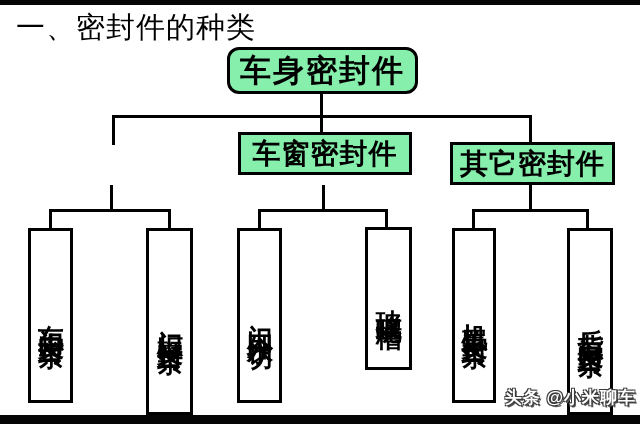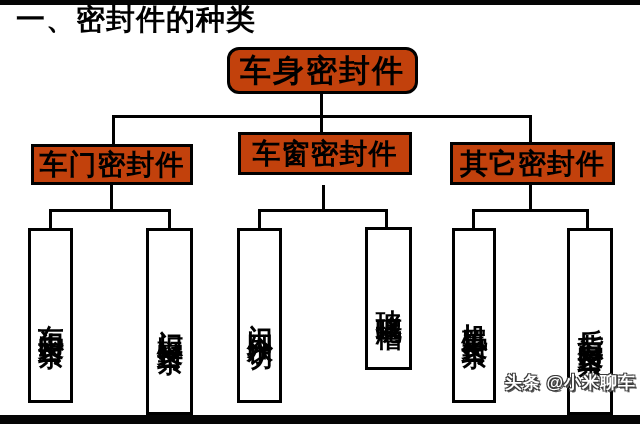--- a/index.html
+++ b/index.html
@@ -16,30 +16,30 @@
     position: absolute;
     left: 0;
     width: 640px;
     background: #050505;
   }
   .bar-top { top: 0; height: 5px; }
   .bar-bottom { top: 415px; height: 9px; }
   .title {
     position: absolute;
     left: 16px;
-    top: 0;
+    top: 8px;
     font-size: 29px;
-    font-weight: bold;
+    font-weight: normal;
     letter-spacing: 1px;
     white-space: nowrap;
   }
   .node {
     position: absolute;
     border: 3px solid #000;
-    background: #c2410c;
+    background: #86efac;
     display: flex;
     align-items: center;
     justify-content: center;
     font-weight: bold;
     box-sizing: border-box;
   }
   .root-box {
     left: 227px; top: 47px;
     width: 191px; height: 47px;
     border-radius: 12px;
@@ -73,21 +73,21 @@
   .l2b { left: 365px; top: 227px; width: 47px; height: 143px; }
   .l3a { left: 452px; top: 228px; width: 44px; height: 175px; }
   .l3b { left: 567px; top: 228px; width: 46px; height: 187px; }
   .line {
     position: absolute;
     background: #000;
   }
   .watermark {
     position: absolute;
     right: 4px;
-    top: 371px;
+    top: 386px;
     font-family: "Liberation Sans", "DejaVu Sans", sans-serif;
     font-size: 17px;
     font-weight: bold;
     color: #fff;
     letter-spacing: 1px;
     text-shadow:
       -1px -1px 0 #3a3a3a,
        1px -1px 0 #3a3a3a,
       -1px  1px 0 #3a3a3a,
        1px  1px 0 #3a3a3a,
@@ -107,23 +107,20 @@
   <div class="node root-box">
     <span>车身密封件</span>
   </div>
 
   <div class="line" style="left:320px; top:93px; width:3px; height:24px;"></div>
   <div class="line" style="left:112px; top:115px; width:420px; height:3px;"></div>
   <div class="line" style="left:112px; top:115px; width:3px; height:30px;"></div>
   <div class="line" style="left:320px; top:115px; width:3px; height:28px;"></div>
   <div class="line" style="left:529px; top:115px; width:3px; height:28px;"></div>
 
-  <div class="node lvl2 g1-box">
-    <span>车门密封件</span>
-  </div>
   <div class="node lvl2 g2-box">
     <span>车窗密封件</span>
   </div>
   <div class="node lvl2 g3-box">
     <span>其它密封件</span>
   </div>
 
   <div class="line" style="left:110px; top:185px; width:3px; height:26px;"></div>
   <div class="line" style="left:49px; top:209px; width:122px; height:3px;"></div>
   <div class="line" style="left:49px; top:209px; width:3px; height:19px;"></div>

